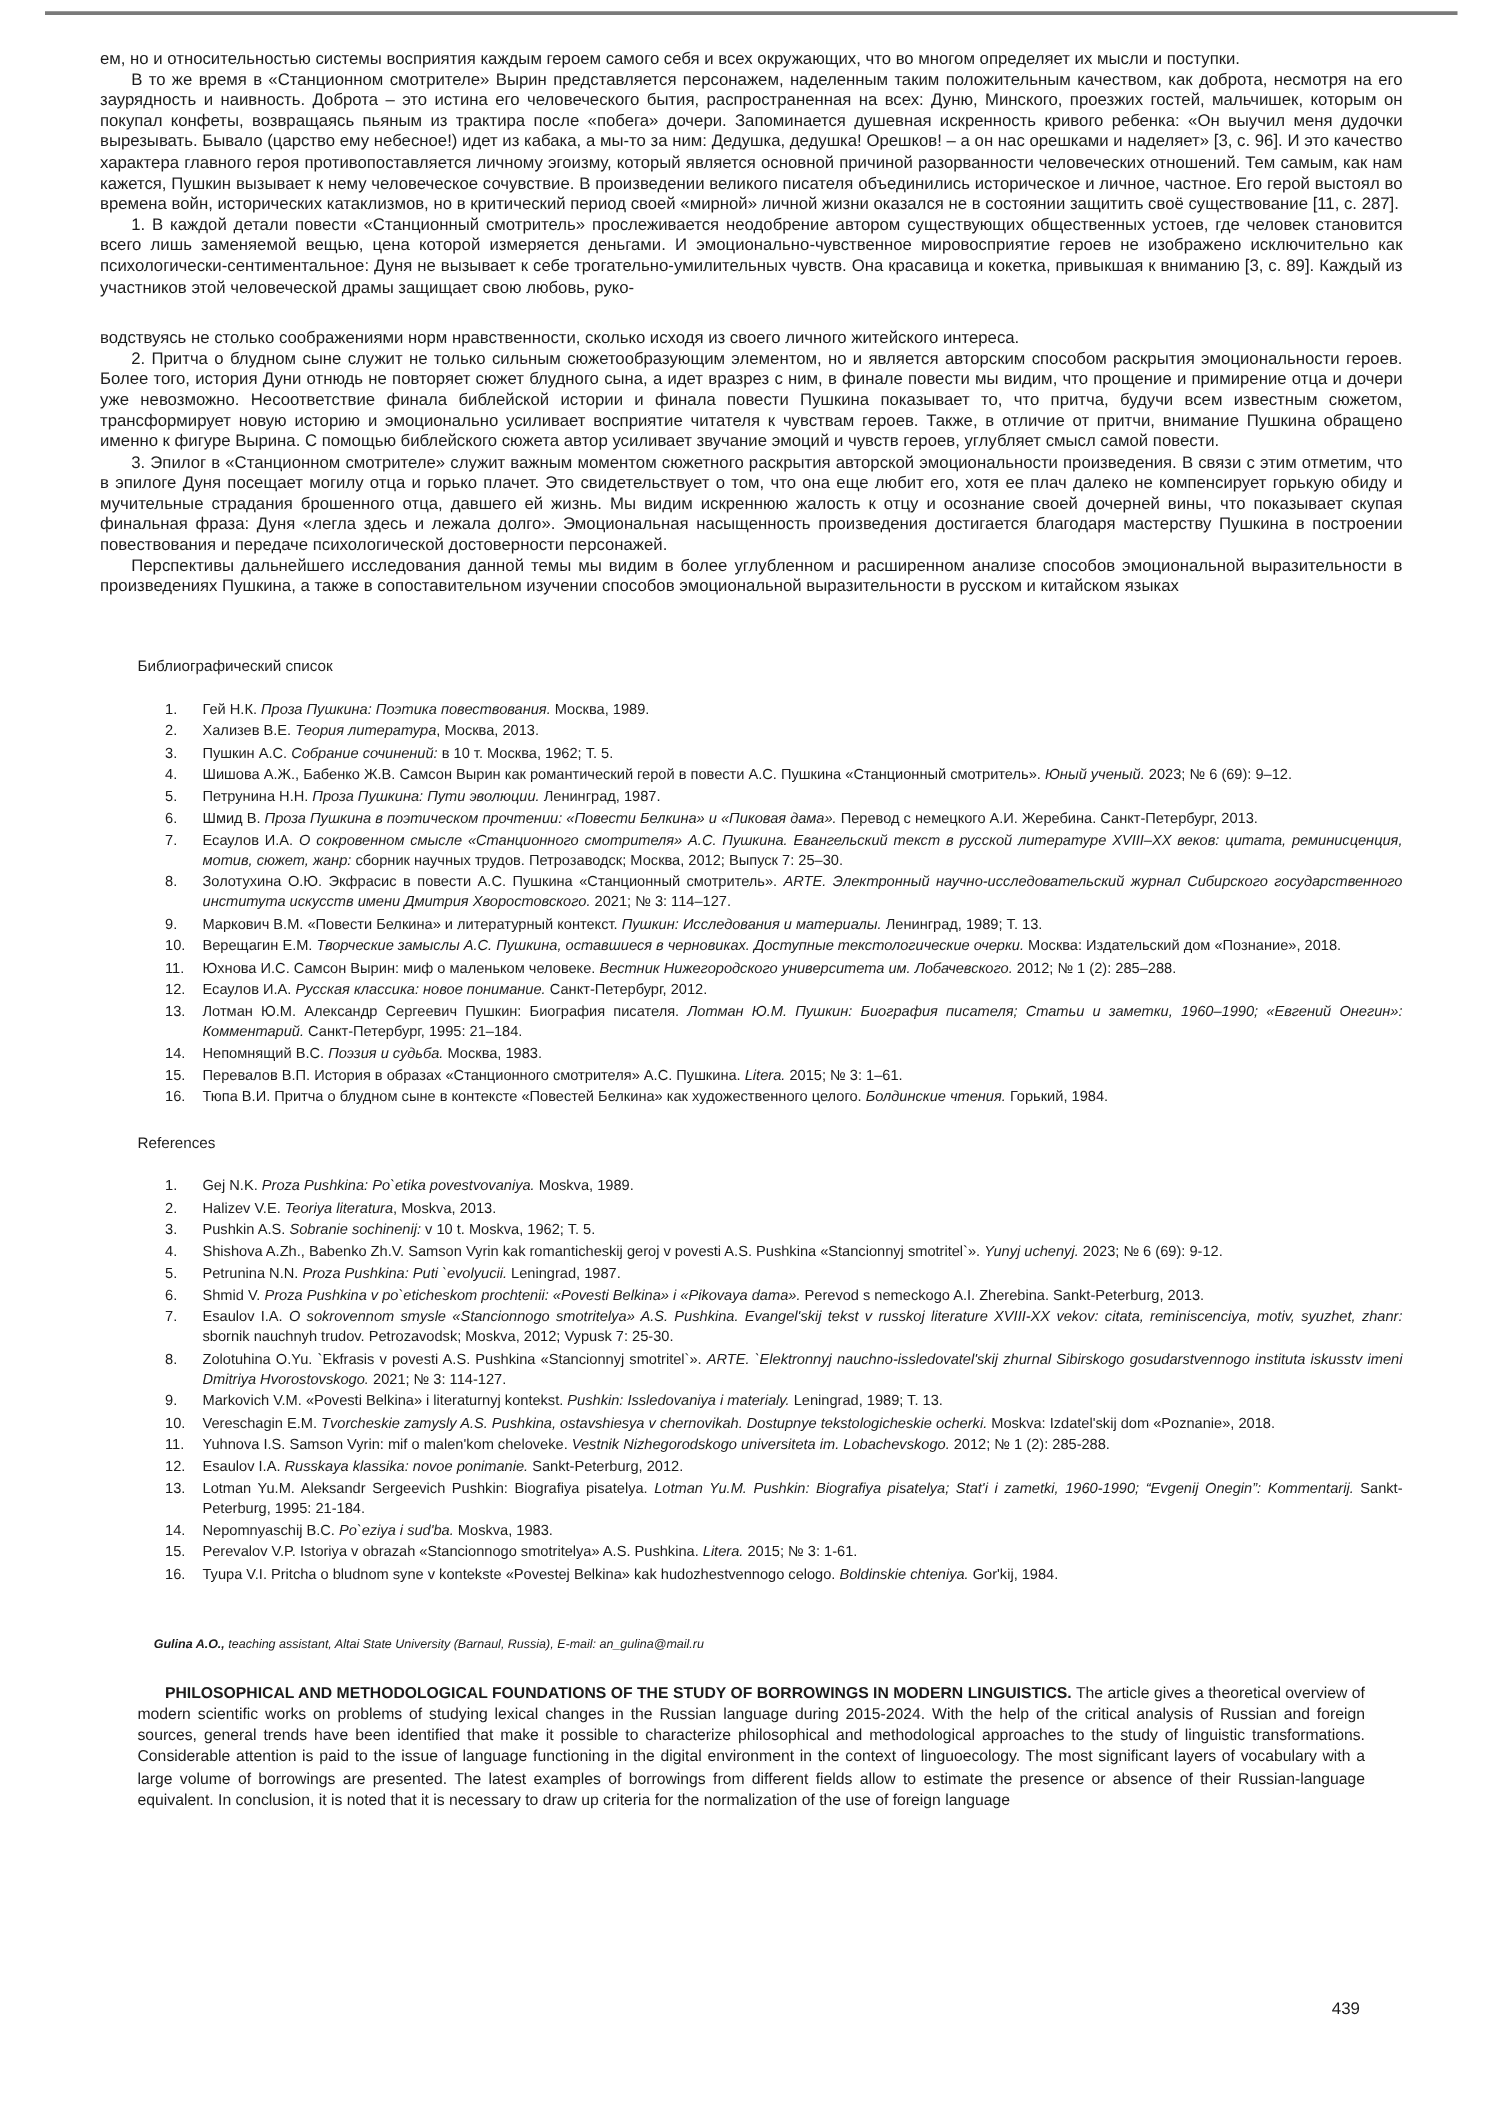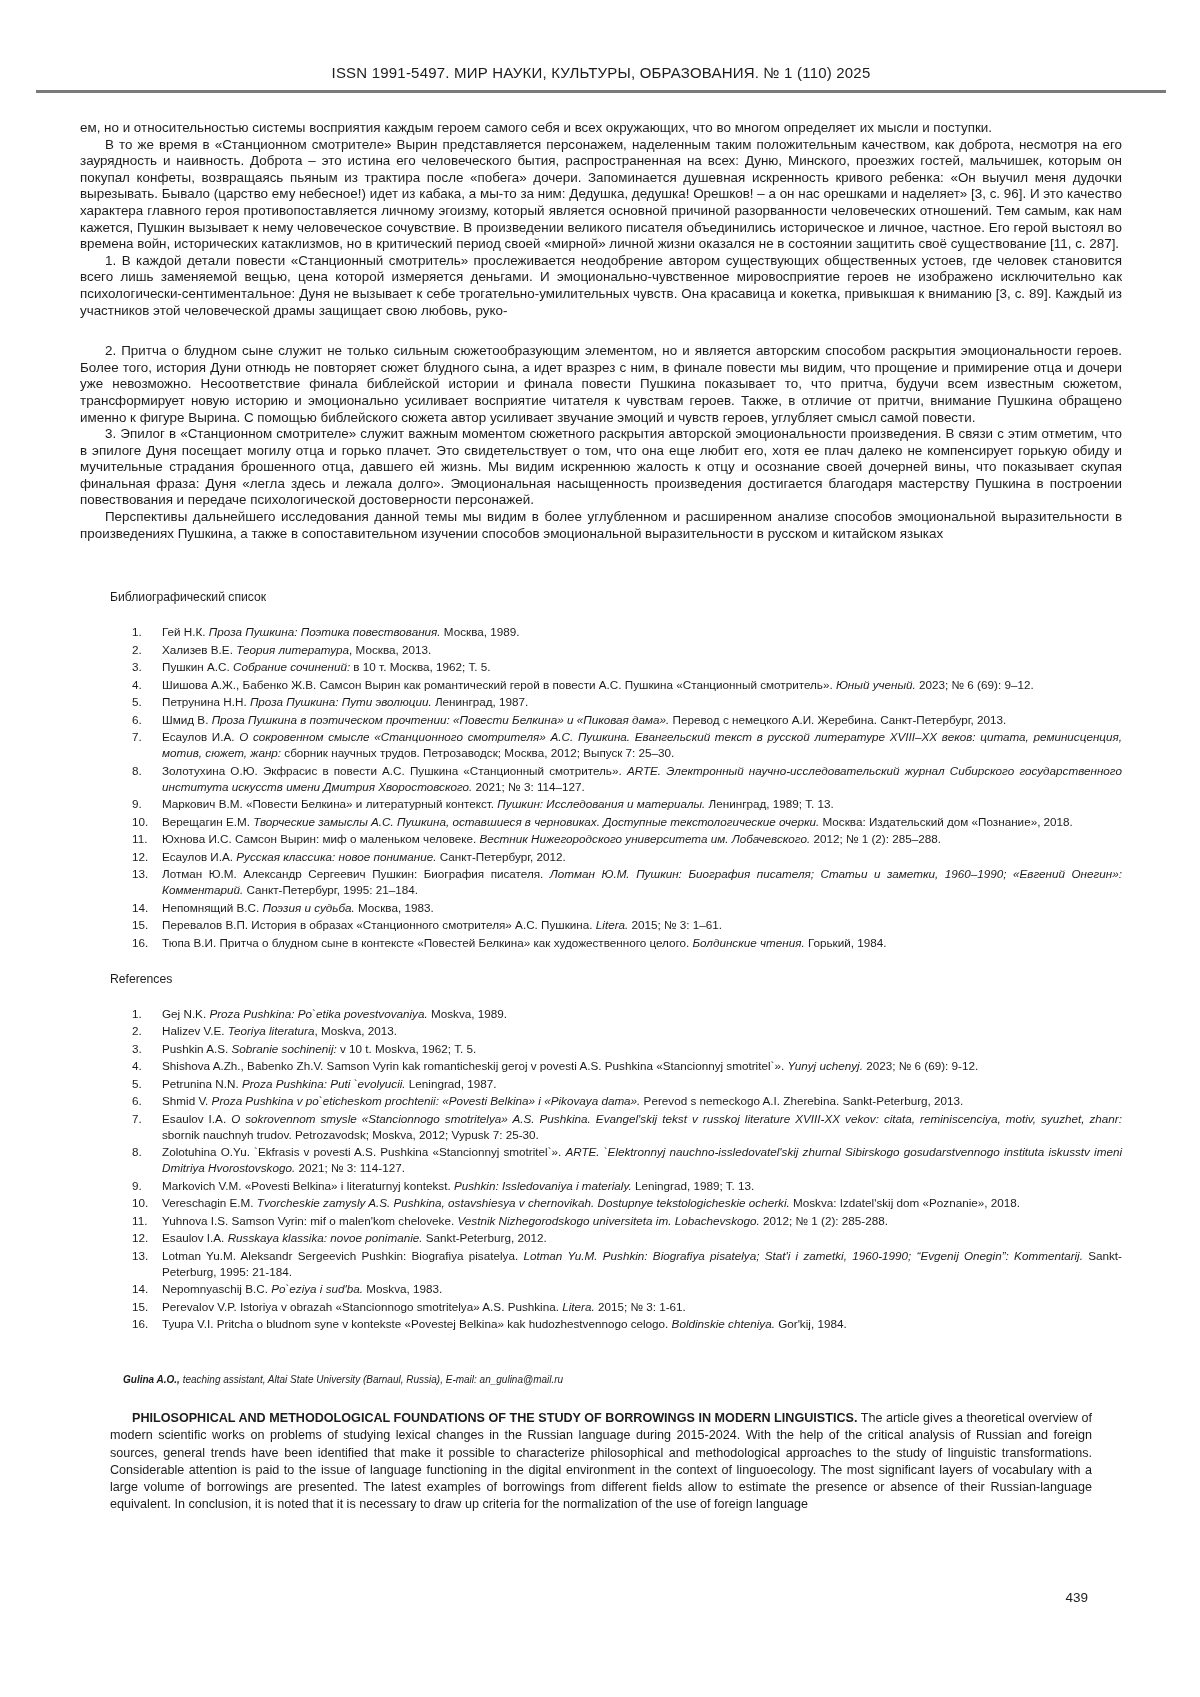--- a/index.html
+++ b/index.html
@@ -72,30 +72,30 @@
     top: 1590px;
     right: 112px;
     font-size: 13.5px;
   }
 </style>
 </head>
 <body>
 
 <div class="page">
 
-  <div class="issn-line">ISSN 1991-5497. МИР НАУКИ, КУЛЬТУРЫ, ОБРАЗОВАНИЯ.  № 1 (110) 2025</div>
   <div class="header-rule"></div>
 
   <div class="columns">
     <div class="col">
       <p class="noindent">ем, но и относительностью системы восприятия каждым героем самого себя и всех окружающих, что во многом определяет их мысли и поступки.</p>
       <p>В то же время в «Станционном смотрителе» Вырин представляется персонажем, наделенным таким положительным качеством, как доброта, несмотря на его заурядность и наивность. Доброта – это истина его человеческого бытия, распространенная на всех: Дуню, Минского, проезжих гостей, мальчишек, которым он покупал конфеты, возвращаясь пьяным из трактира после «побега» дочери. Запоминается душевная искренность кривого ребенка: «Он выучил меня дудочки вырезывать. Бывало (царство ему небесное!) идет из кабака, а мы-то за ним: Дедушка, дедушка! Орешков! – а он нас орешками и наделяет» [3, с. 96]. И это качество характера главного героя противопоставляется личному эгоизму, который является основной причиной разорванности человеческих отношений. Тем самым, как нам кажется, Пушкин вызывает к нему человеческое сочувствие. В произведении великого писателя объединились историческое и личное, частное. Его герой выстоял во времена войн, исторических катаклизмов, но в критический период своей «мирной» личной жизни оказался не в состоянии защитить своё существование [11, с. 287].</p>
       <p>1. В каждой детали повести «Станционный смотритель» прослеживается неодобрение автором существующих общественных устоев, где человек становится всего лишь заменяемой вещью, цена которой измеряется деньгами. И эмоционально-чувственное мировосприятие героев не изображено исключительно как психологически-сентиментальное: Дуня не вызывает к себе трогательно-умилительных чувств. Она красавица и кокетка, привыкшая к вниманию [3, с. 89]. Каждый из участников этой человеческой драмы защищает свою любовь, руко-</p>
     </div>
     <div class="col">
+      <p class="noindent">водствуясь не столько соображениями норм нравственности, сколько исходя из своего личного житейского интереса.</p>
       <p>2. Притча о блудном сыне служит не только сильным сюжетообразующим элементом, но и является авторским способом раскрытия эмоциональности героев. Более того, история Дуни отнюдь не повторяет сюжет блудного сына, а идет вразрез с ним, в финале повести мы видим, что прощение и примирение отца и дочери уже невозможно. Несоответствие финала библейской истории и финала повести Пушкина показывает то, что притча, будучи всем известным сюжетом, трансформирует новую историю и эмоционально усиливает восприятие читателя к чувствам героев. Также, в отличие от притчи, внимание Пушкина обращено именно к фигуре Вырина. С помощью библейского сюжета автор усиливает звучание эмоций и чувств героев, углубляет смысл самой повести.</p>
       <p>3. Эпилог в «Станционном смотрителе» служит важным моментом сюжетного раскрытия авторской эмоциональности произведения. В связи с этим отметим, что в эпилоге Дуня посещает могилу отца и горько плачет. Это свидетельствует о том, что она еще любит его, хотя ее плач далеко не компенсирует горькую обиду и мучительные страдания брошенного отца, давшего ей жизнь. Мы видим искреннюю жалость к отцу и осознание своей дочерней вины, что показывает скупая финальная фраза: Дуня «легла здесь и лежала долго». Эмоциональная насыщенность произведения достигается благодаря мастерству Пушкина в построении повествования и передаче психологической достоверности персонажей.</p>
       <p>Перспективы дальнейшего исследования данной темы мы видим в более углубленном и расширенном анализе способов эмоциональной выразительности в произведениях Пушкина, а также в сопоставительном изучении способов эмоциональной выразительности в русском и китайском языках</p>
     </div>
   </div>
 
   <div class="bib-section">
     <div class="bib-title">Библиографический список</div>
     <div class="bib-list">
       <div class="bib-item">

